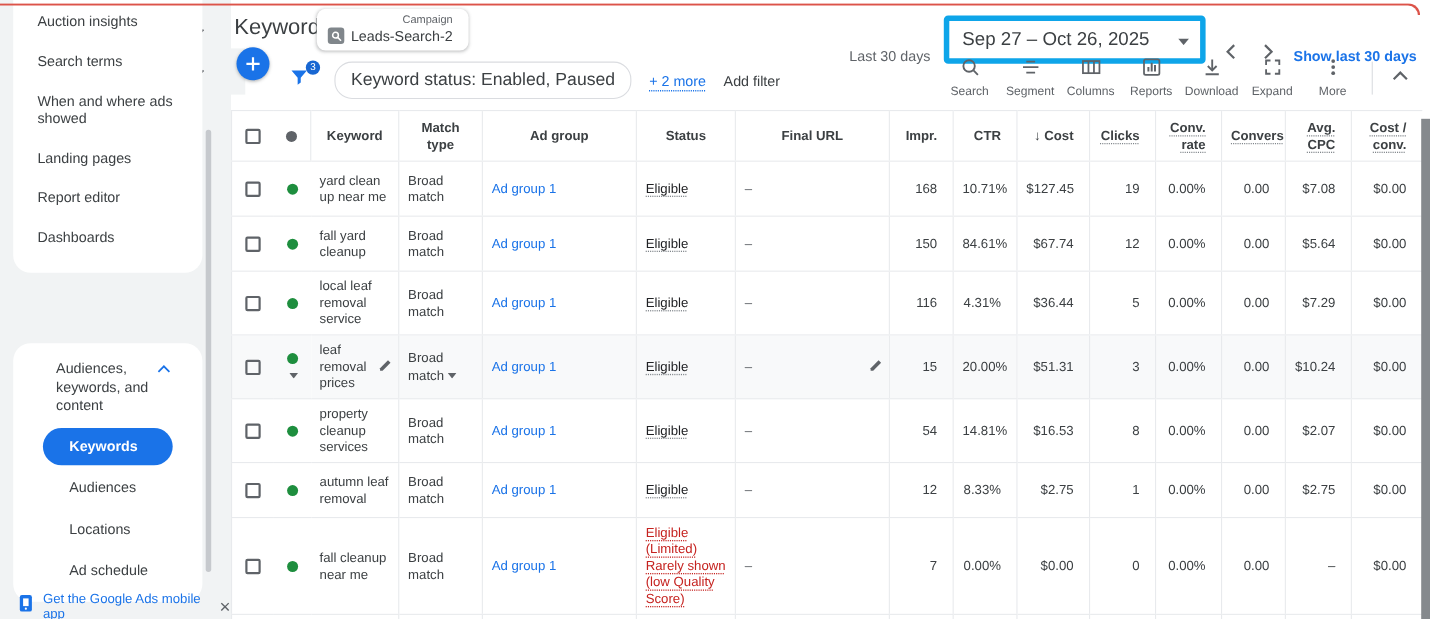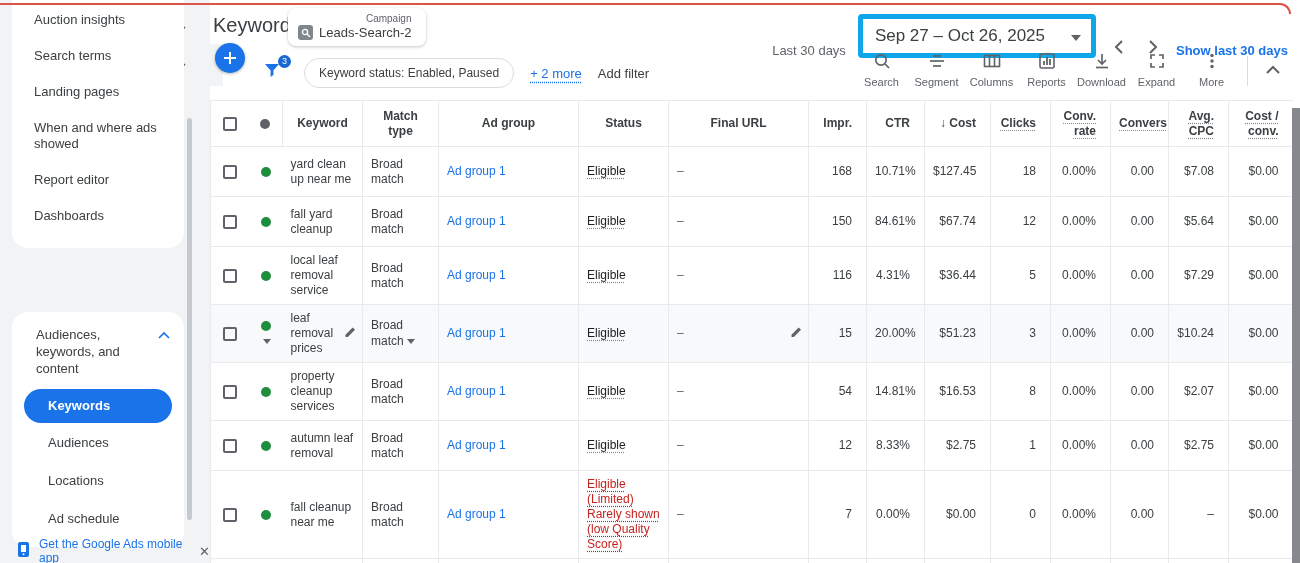--- a/index.html
+++ b/index.html
@@ -12,21 +12,21 @@
     border-top:2px solid #dc5349; border-right:2px solid #dc5349;
     border-top-right-radius:14px; z-index:50; pointer-events:none; }
 
   
   .sidebar { position:absolute; left:0; top:0; width:210px; height:563px; background:#f1f3f4; }
   .side-card { position:absolute; left:12px; width:172px; background:#fff; border-radius:16px; }
   .card-top { top:-16px; padding:18px 0 14px; }
   .side-item { padding:10px 10px 10px 22px; font-size:13px; color:#3c4043; line-height:16px; cursor:pointer; }
   .side-row { margin:22px 24px 0; display:flex; justify-content:space-between; align-items:center;
               font-size:13px; color:#3c4043; cursor:pointer; }
-  .card-group { top:312px; padding:14px 2px 10px; }
+  .card-group { top:312px; padding:14px 17px 10px; }
   .group-head { display:flex; padding:0 12px 0 22px; font-size:13px; color:#3c4043; line-height:17px; cursor:pointer; }
   .group-head .gl { flex:1; }
   .pill { margin:12px 10px 0; height:34px; border-radius:17px; background:#1a73e8; color:#fff;
           font-size:13px; font-weight:bold; line-height:34px; padding-left:24px; cursor:pointer; }
   .sub-item { padding:12px 10px 11px 34px; font-size:13px; color:#3c4043; cursor:pointer; }
   .side-scroll { position:absolute; left:187px; top:118px; width:5px; height:402px;
                  background:#c6c9cd; border-radius:3px; }
   .mobile-app { position:absolute; left:16px; top:537px; display:flex; align-items:center; gap:8px; }
   .mobile-app .lbl { font-size:12px; color:#1a73e8; cursor:pointer; }
   .mobile-app .x { color:#5f6368; font-size:13px; margin-left:6px; cursor:pointer; }
@@ -50,21 +50,21 @@
   .show-link { font-size:13px; font-weight:bold; color:#1a73e8; margin-left:0; cursor:pointer; }
 
   .plus-btn { position:absolute; left:5px; top:43px; width:30px; height:30px; border-radius:50%;
     background:#1a73e8; box-shadow:0 1px 3px rgba(60,64,67,.4); display:flex; align-items:center;
     justify-content:center; cursor:pointer; z-index:5; }
 
   .filterbar { position:absolute; left:52px; top:56px; height:34px; display:flex; align-items:center; gap:16px; }
   .funnel-wrap { position:relative; width:26px; height:26px; cursor:pointer; }
   .f-badge { position:absolute; right:-3px; top:-5px; width:13px; height:13px; border-radius:50%;
     background:#1967d2; color:#fff; font-size:9px; line-height:13px; text-align:center; }
-  .chip { border:1px solid #dadce0; border-radius:16px; padding:7px 14px; font-size:12px; color:#3c4043; cursor:pointer; }
+  .chip { border:1px solid #dadce0; border-radius:16px; padding:7px 14px; font-size:16px; color:#3c4043; cursor:pointer; }
   .more-link { font-size:13px; color:#1a73e8; text-decoration:underline dotted #1a73e8;
                text-underline-offset:4px; cursor:pointer; }
   .add-filter { font-size:13px; color:#3c4043; cursor:pointer; }
 
   .actions { position:absolute; right:10px; top:52px; display:flex; align-items:flex-start; }
   .action { width:55px; text-align:center; color:#5f6368; cursor:pointer; }
   .action .al { font-size:11px; margin-top:2px; }
   .a-sep { width:1px; height:30px; background:#dadce0; margin:4px 8px 0; }
   .collapse { width:34px; padding-top:8px; text-align:center; cursor:pointer; }
 
@@ -99,22 +99,22 @@
 <body>
 
 <div class="app">
   <div class="red-arc"></div>
 
   <div class="sidebar">
     <div class="side-card card-top">
       <div id="side-top">
           <div class="side-item">Auction insights</div>
           <div class="side-item">Search terms</div>
+          <div class="side-item">When and where ads showed</div>
           <div class="side-item">Landing pages</div>
-          <div class="side-item">When and where ads showed</div>
           <div class="side-item">Report editor</div>
           <div class="side-item">Dashboards</div>
         </div>
     </div>
     <div id="side-sections">
         <div class="side-row">
           <span>Campaigns</span>
           <span><svg width="12" height="8" viewBox="0 0 12 8">
               <polyline points="1,1 6,6 11,1" fill="none" stroke="#5f6368" stroke-width="1.6"></polyline>
             </svg></span>
@@ -294,21 +294,21 @@
               <td class="c"><span class="cbx"></span></td>
               <td class="c"><span class="gdot"></span></td>
               <td class="kwcell"><span>yard clean up near me</span></td>
               <td class="bl">Broad match</td>
               <td class="bl"><a class="adg">Ad group 1</a></td>
               <td class="bl"><span class="st-ok">Eligible</span></td>
               <td class="bl urlcell"><span class="dash">–</span></td>
               <td class="bl num">168</td>
               <td class="bl num">10.71%</td>
               <td class="bl num">$127.45</td>
-              <td class="bl num">18</td>
+              <td class="bl num">19</td>
               <td class="bl num">0.00%</td>
               <td class="bl num">0.00</td>
               <td class="bl num">$7.08</td>
               <td class="bl num">$0.00</td>
             </tr>
             <tr style="height: 50px;">
               <td class="c"><span class="cbx"></span></td>
               <td class="c"><span class="gdot"></span></td>
               <td class="kwcell"><span>fall yard cleanup</span></td>
               <td class="bl">Broad match</td>
@@ -352,21 +352,21 @@
               <td class="bl">Broad match<span class="mini-caret"><svg width="8" height="5" viewBox="0 0 8 5">
                     <path d="M0 0 L4 5 L8 0 Z" fill="#5f6368"></path>
                   </svg></span></td>
               <td class="bl"><a class="adg">Ad group 1</a></td>
               <td class="bl"><span class="st-ok">Eligible</span></td>
               <td class="bl urlcell"><span class="dash">–</span><span class="pencil"><svg width="13" height="13" viewBox="0 0 13 13">
                     <path d="M1.5 11.5 v-2.3 L8.7 2 l2.3 2.3 -7.2 7.2 Z" fill="#5f6368"></path>
                   </svg></span></td>
               <td class="bl num">15</td>
               <td class="bl num">20.00%</td>
-              <td class="bl num">$51.23</td>
+              <td class="bl num">$51.31</td>
               <td class="bl num">3</td>
               <td class="bl num">0.00%</td>
               <td class="bl num">0.00</td>
               <td class="bl num">$10.24</td>
               <td class="bl num">$0.00</td>
             </tr>
             <tr style="height: 50px;">
               <td class="c"><span class="cbx"></span></td>
               <td class="c"><span class="gdot"></span></td>
               <td class="kwcell"><span>property cleanup services</span></td>

